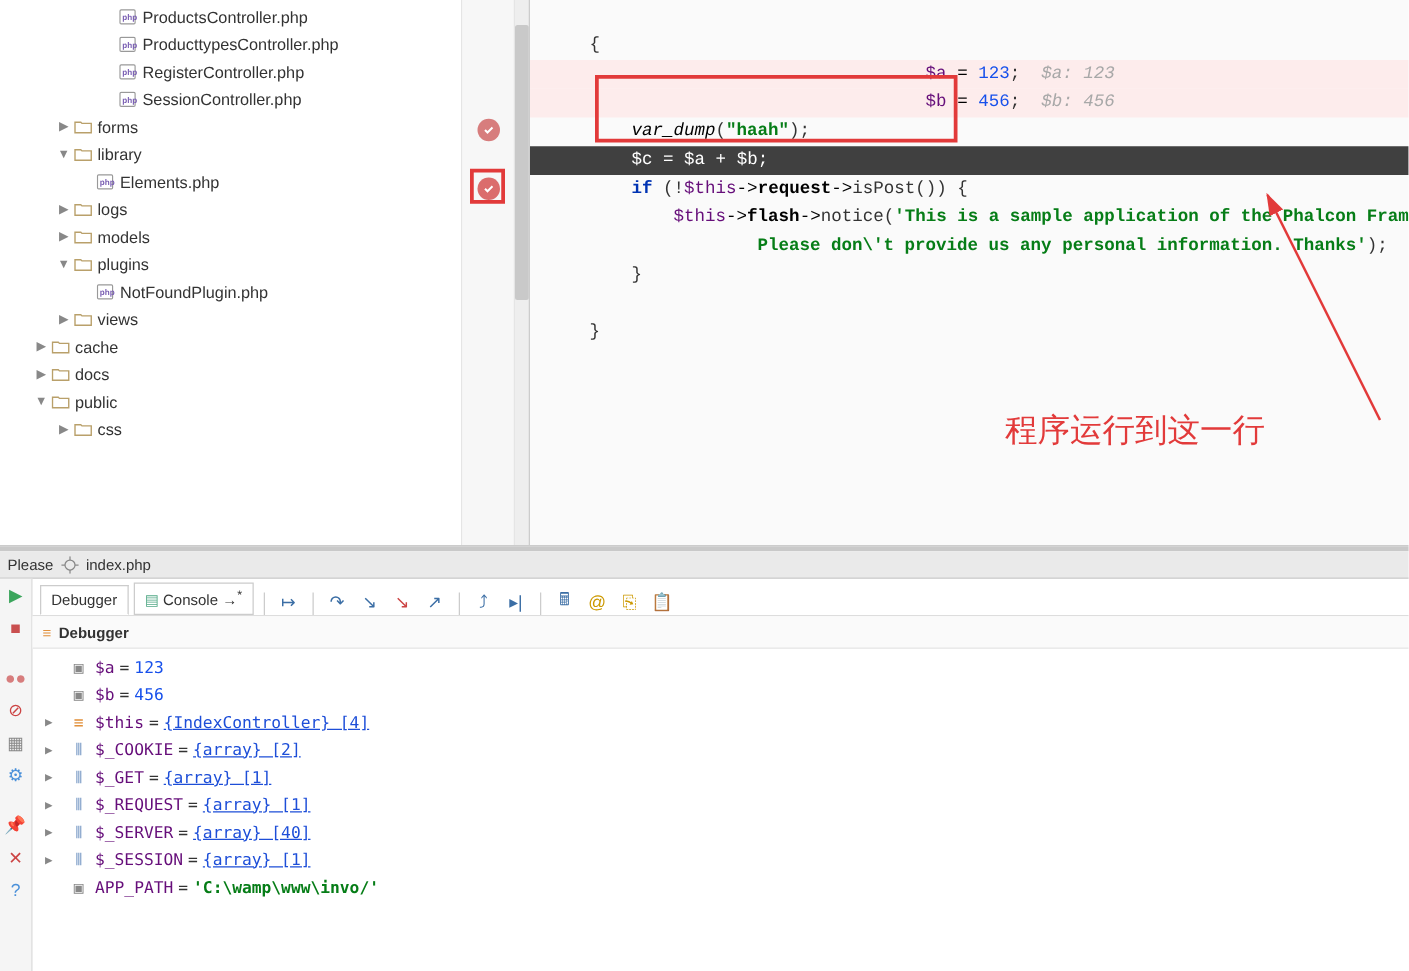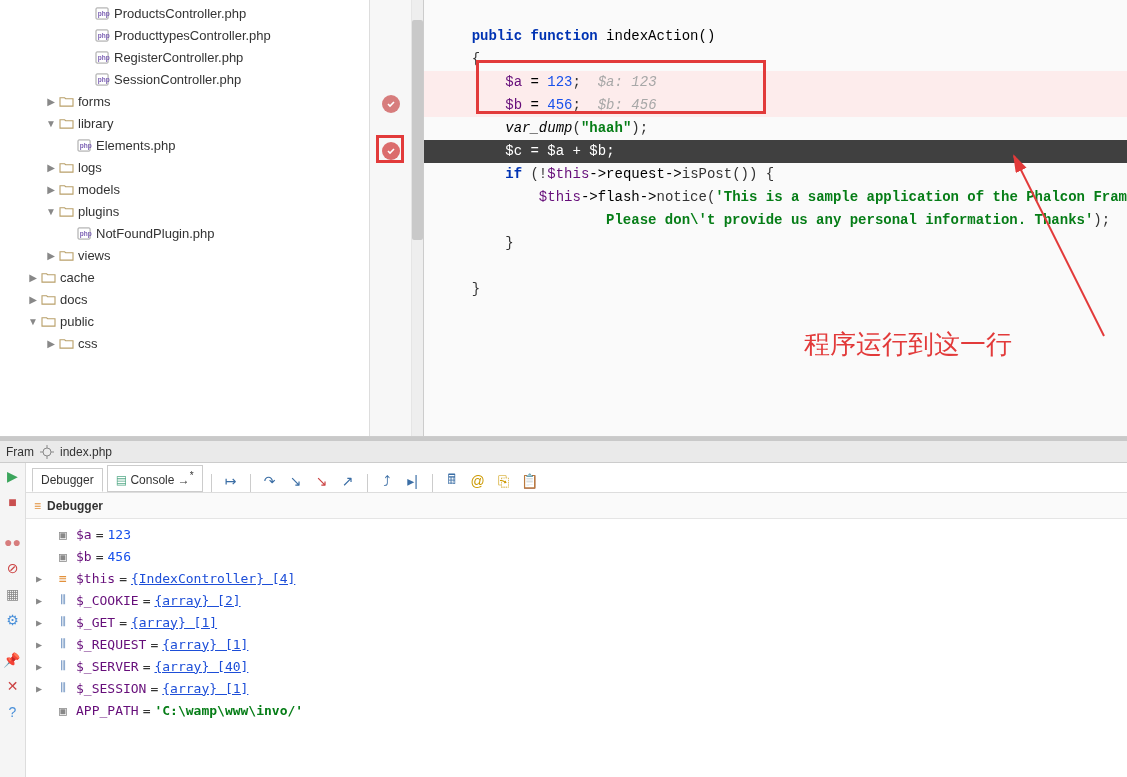--- a/index.html
+++ b/index.html
@@ -21,35 +21,35 @@
 .gutter-bp { position: absolute; left: 12px; width: 18px; height: 18px; border-radius: 50%; background: #d77d7d; display:flex; align-items:center; justify-content:center; }
 .gutter-bp.active { background: #db6c6c; }
 .gutter-bp svg { width: 10px; height: 10px; }
 .bp-highlight-box { position: absolute; border: 3px solid #e23a3a; }
 
 .code-vsb { width: 12px; background: #eee; border-right: 1px solid #ccc; position: relative; }
 .code-vsb-thumb { position: absolute; left: 0; right: 0; background: #c9c9c9; border-radius: 2px; }
 
 .code { flex: 1; font-family: "Consolas", "Courier New", monospace; font-size: 14px; line-height: 23px; position: relative; padding-top: 2px; }
 .code-line { white-space: pre; padding-left: 14px; height: 23px; }
-.hl-highlight { background: #fdecec; }
+.hl-highlight { background: #fdecec; text-align: center; }
 .hl-current { background: #404040; color: #fff; }
 .hl-current .kw, .hl-current .var, .hl-current .str, .hl-current .cm, .hl-current .fn { color: #fff !important; }
 .kw-public { color: #0033b3; font-weight: bold; }
 .kw-function { color: #0033b3; font-weight: bold; }
 .fn-def { color: #000; }
 .var { color: #660e7a; }
 .op { color: #000; }
 .num { color: #1750eb; }
 .cm-inline { color: #a8a8a8; font-style: italic; }
 .fn-call { font-style: italic; color: #000; }
 .str { color: #067d17; font-weight: bold; }
 .kw-if { color: #0033b3; font-weight: bold; }
 .arrow-op { color: #000; }
-.method-bold { color: #000; font-weight: normal; margin-top: 28px; }
+.method-bold { color: #000; font-weight: bold; margin-top: 28px; }
 .red-box { position: absolute; border: 3px solid #e23a3a; pointer-events: none; }
 
 .anno-text { position: absolute; color: #e23a3a; font-family: "SimHei", sans-serif; font-size: 26px; white-space: nowrap; }
 .anno-arrow { position: absolute; pointer-events: none; }
 
 
 .debug-pane { height: 340px; display: flex; flex-direction: column; border-top: 4px solid #c9c9c9; }
 .debug-hdr { height: 22px; display: flex; align-items: center; padding: 0 6px; background: #eaeaea; border-bottom: 1px solid #ccc; font-size: 12px; gap: 6px; }
 .debug-hdr .bug-icon { width: 14px; height: 14px; }
 .debug-body { flex: 1; display: flex; }
@@ -273,40 +273,39 @@
           <svg class="anno-arrow" style="left:560px; top:148px; width:130px; height:190px;">
             <defs>
                 <marker id="ah" markerWidth="10" markerHeight="10" refX="8" refY="3" orient="auto">
                   <path d="M0,0 L0,6 L9,3 z" fill="#e23a3a"></path>
                 </marker>
               </defs>
             <line x1="120" y1="188" x2="30" y2="8" stroke="#e23a3a" stroke-width="2" marker-end="url(#ah)"></line>
           </svg>
           <div class="anno-text" style="left:380px; top:333px;">程序运行到这一行</div>
         <div class="code-line "></div>
-            <div class="code-line ">    <b class="kw-public">public</b> <b class="kw-function">function</b><span class="fn-def"> indexAction()</span></div>
             <div class="code-line ">    {</div>
             <div class="code-line hl-highlight">        <span class="var">$a</span> <span class="op">=</span> <span class="num">123</span>;  <span class="cm-inline">$a: 123</span></div>
             <div class="code-line hl-highlight">        <span class="var">$b</span> <span class="op">=</span> <span class="num">456</span>;  <span class="cm-inline">$b: 456</span></div>
             <div class="code-line ">        <span class="fn-call">var_dump</span>(<span class="str">"haah"</span>);</div>
             <div class="code-line hl-current">        <span class="var">$c</span> = <span class="var">$a</span> + <span class="var">$b</span>;</div>
             <div class="code-line ">        <b class="kw-if">if</b> (!<span class="var">$this</span><span class="arrow-op">-&gt;</span><b class="method-bold">request</b><span class="arrow-op">-&gt;</span>isPost()) {</div>
             <div class="code-line ">            <span class="var">$this</span><span class="arrow-op">-&gt;</span><b class="method-bold">flash</b><span class="arrow-op">-&gt;</span>notice(<span class="str">'This is a sample application of the Phalcon Fram</span></div>
             <div class="code-line ">                    <span class="str">Please don\'t provide us any personal information. Thanks'</span>);</div>
             <div class="code-line ">        }</div>
             <div class="code-line "></div>
             <div class="code-line ">    }</div>
           </div>
       </div>
     </div>
   </div>
 
   <div class="debug-pane">
     <div class="debug-hdr">
-      <span>Fram</span>
+      <span>Please</span>
       <span class="bug-icon">
         <svg viewBox="0 0 14 14">
             <circle cx="7" cy="7" r="4" fill="none" stroke="#888" stroke-width="1"></circle>
             <line x1="7" y1="0" x2="7" y2="3" stroke="#888"></line>
             <line x1="7" y1="11" x2="7" y2="14" stroke="#888"></line>
             <line x1="0" y1="7" x2="3" y2="7" stroke="#888"></line>
             <line x1="11" y1="7" x2="14" y2="7" stroke="#888"></line>
           </svg>
       </span>
       <span>index.php</span>

